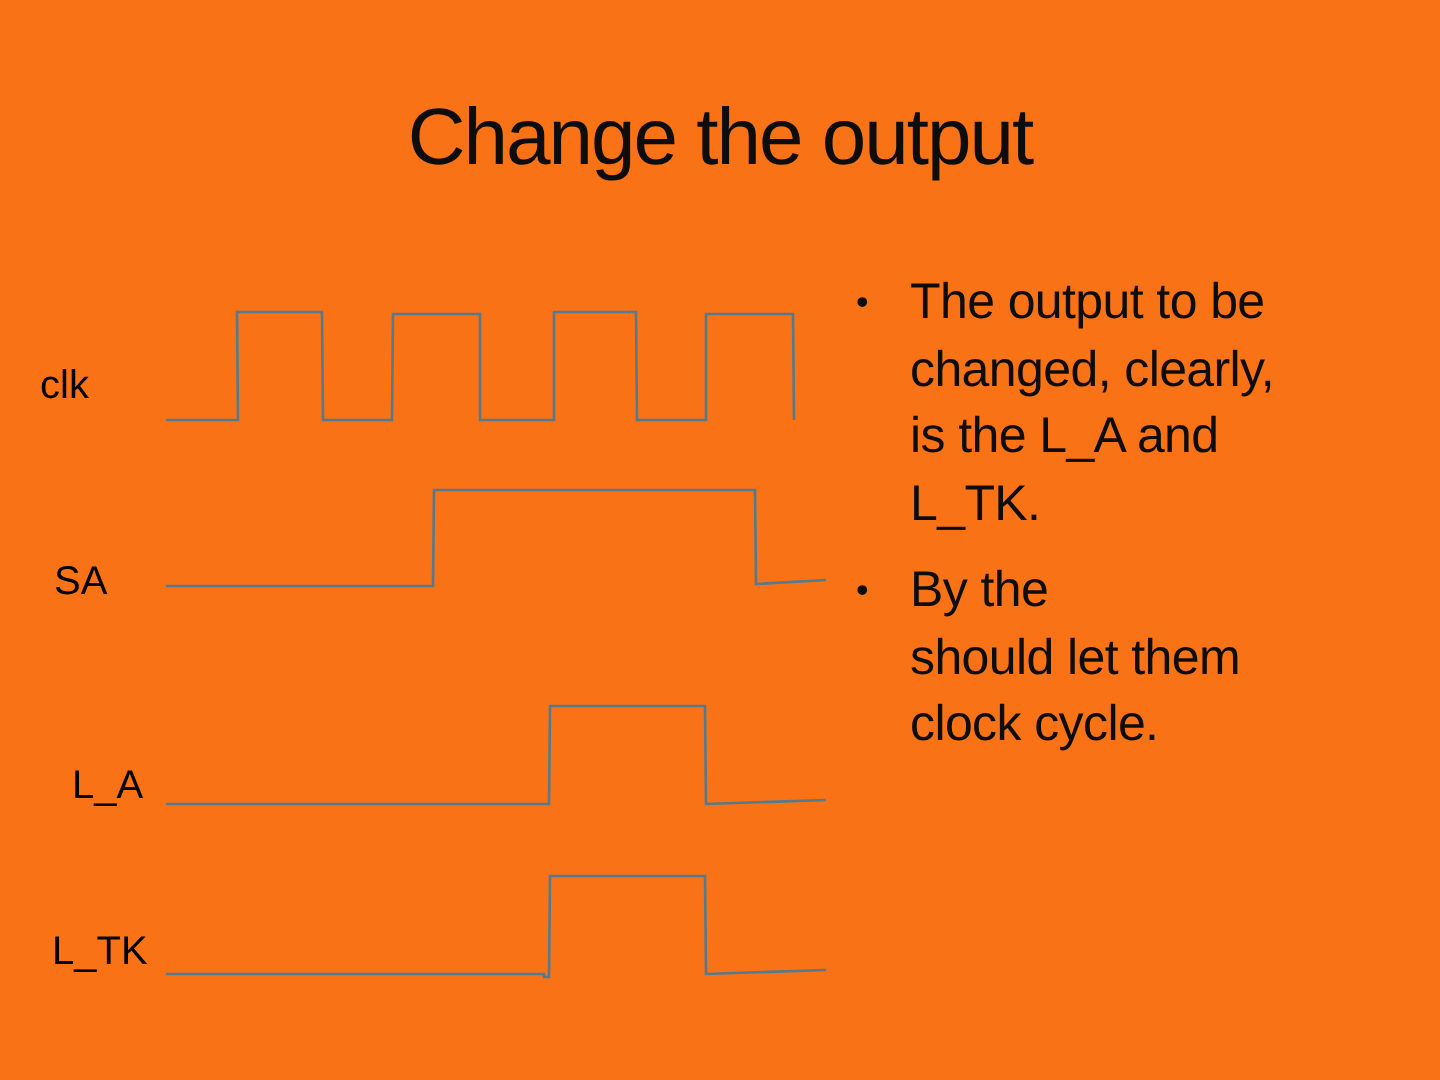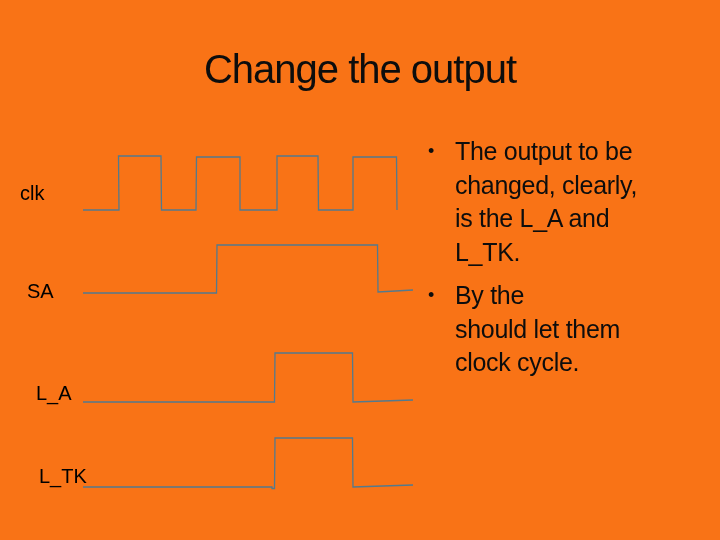--- a/index.html
+++ b/index.html
@@ -33,21 +33,21 @@
   .sig-label {
     position: absolute;
     font-size: 20px;
     line-height: 15px;
     color: #000000;
     letter-spacing: 0;
   }
   .sig-clk  { left: 20px; top: 186px; }
   .sig-sa   { left: 27px; top: 284px; }
   .sig-la   { left: 26px; top: 386px; margin-left: 10px; }
-  .sig-ltk  { left: 26px; top: 469px; margin-left: 13px; }
+  .sig-ltk  { left: 26px; top: 469px; }
   .bullet-list {
     position: absolute;
     left: 428px;
     top: 135px;
     width: 260px;
   }
   .bullet-item {
     display: flex;
     align-items: flex-start;
     margin: 0 0 10px 0;

